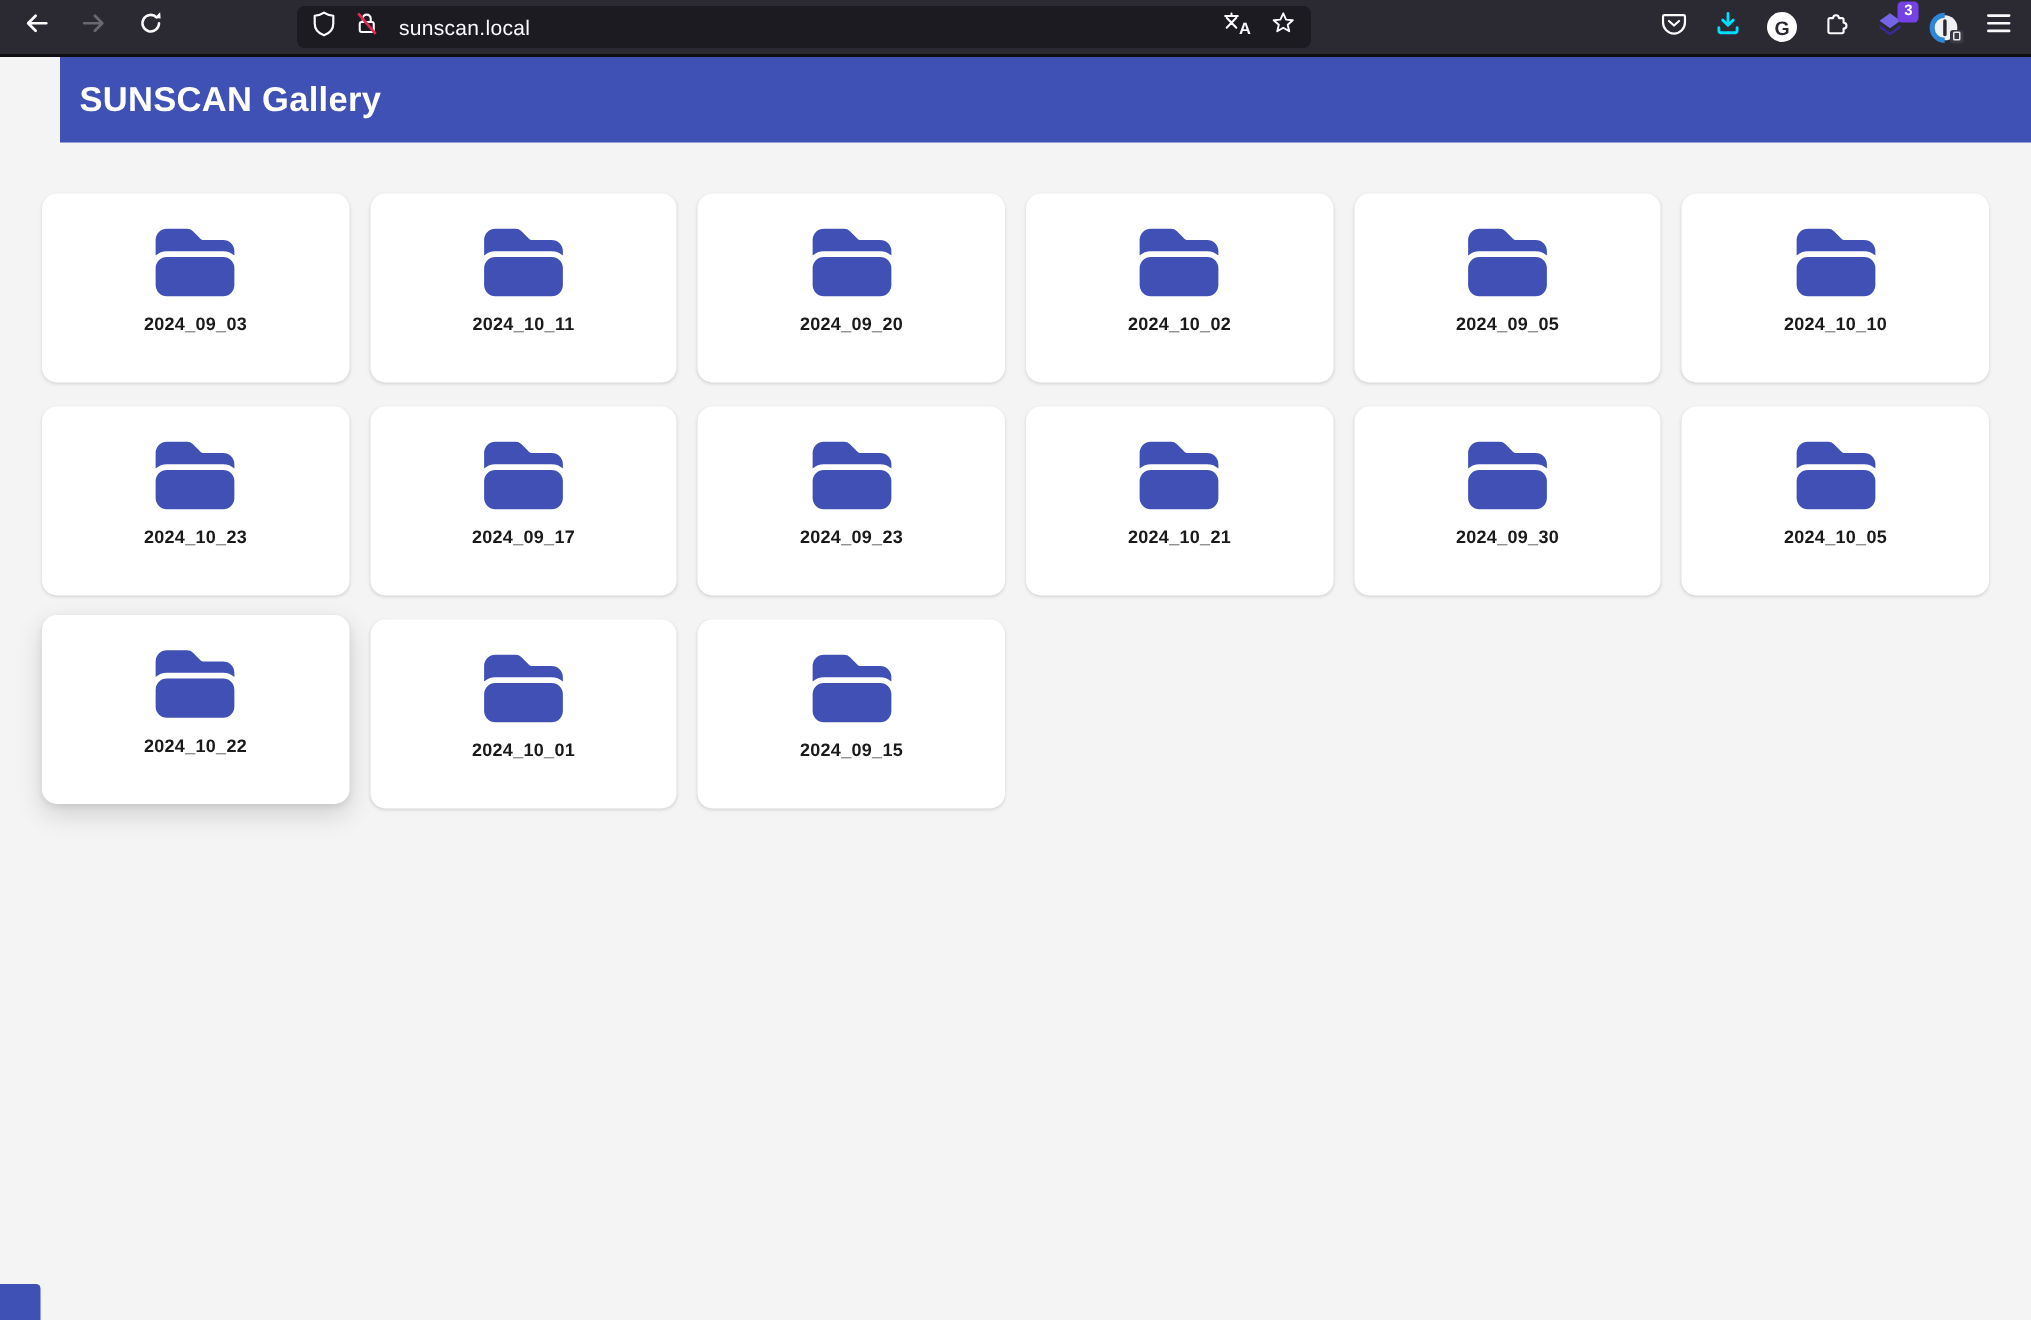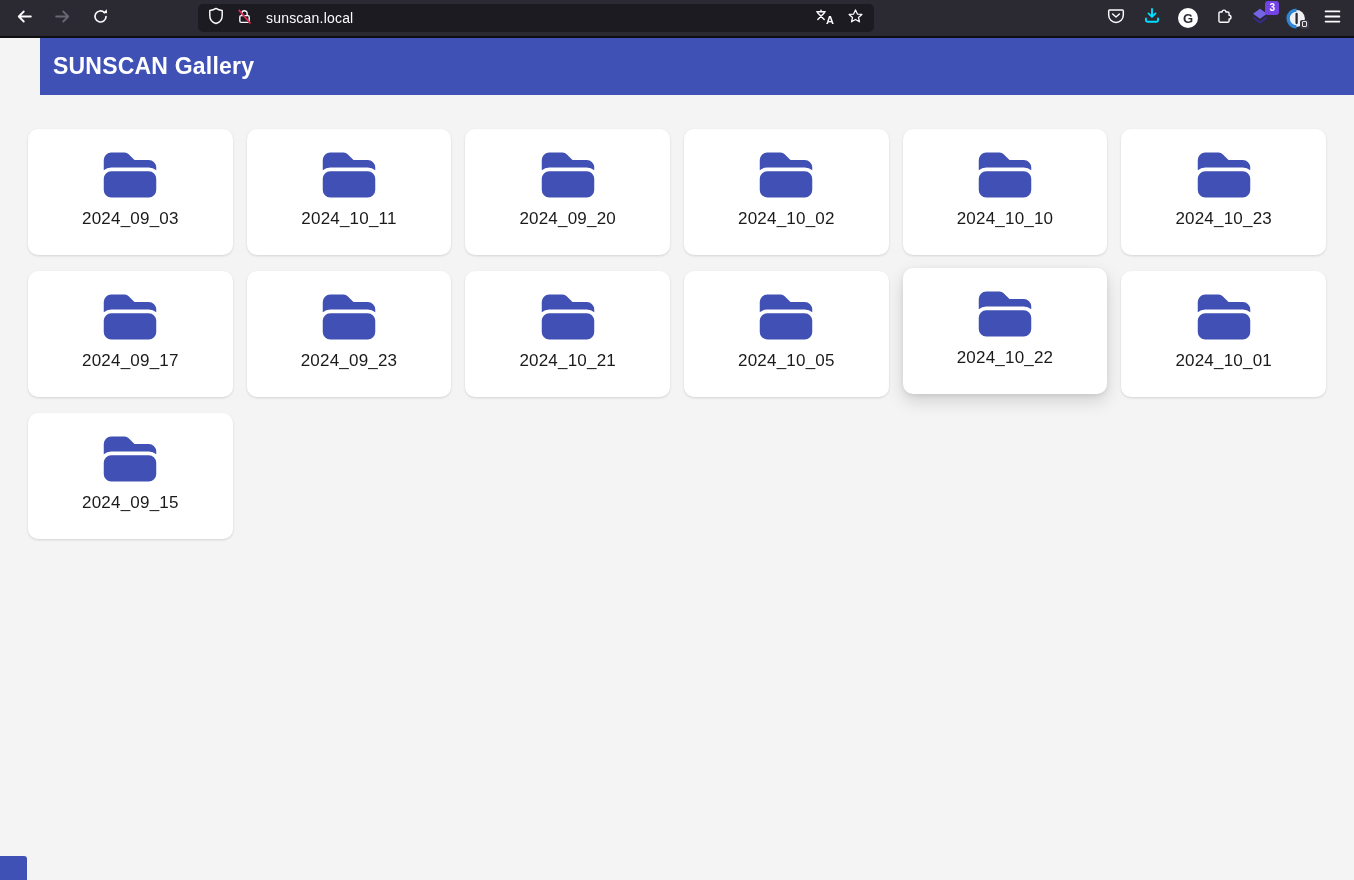--- a/index.html
+++ b/index.html
@@ -59,21 +59,21 @@
     display:flex; flex-direction:column; align-items:center;
     padding-top:21px;
     box-shadow:0 1px 3px rgba(0,0,0,.09), 0 1px 2px rgba(0,0,0,.05);
   }
   .card.hovered {
     transform:translateY(-3px);
     box-shadow:0 7px 18px rgba(0,0,0,.14), 0 2px 5px rgba(0,0,0,.08);
   }
   .folder-svg { display:block; }
   .card-label {
-    margin-top:9px; font-size:17px; font-weight:normal; color:#1a1a1a; letter-spacing:.2px;
+    margin-top:9px; font-size:12px; font-weight:bold; color:#1a1a1a; letter-spacing:.2px;
   }
 
   
   .status-popup {
     position:absolute; left:0; bottom:0; width:27px; height:24px;
     background:#3f51b5; border-top-right-radius:3px;
   }
 </style>
 </head>
 <body>
@@ -231,20 +231,28 @@
       </svg>
     </span>
     <span class="card-label">2024_10_02</span>
   </div>
     <div class="card">
     <span>
       <svg class="folder-svg" width="62" height="50" viewBox="0 2 24 20" fill="#4150b4">
         <path d="M19.5 21a3 3 0 0 0 3-3v-4.5a3 3 0 0 0-3-3h-15a3 3 0 0 0-3 3V18a3 3 0 0 0 3 3h15ZM1.5 10.146V6a3 3 0 0 1 3-3h5.379a2.25 2.25 0 0 1 1.59.659l2.122 2.121c.14.141.331.22.53.22H19.5a3 3 0 0 1 3 3v1.146A4.483 4.483 0 0 0 19.5 9h-15a4.483 4.483 0 0 0-3 1.146Z"></path>
       </svg>
     </span>
+    <span class="card-label">2024_09_05</span>
+  </div>
+    <div class="card">
+    <span>
+      <svg class="folder-svg" width="62" height="50" viewBox="0 2 24 20" fill="#4150b4">
+        <path d="M19.5 21a3 3 0 0 0 3-3v-4.5a3 3 0 0 0-3-3h-15a3 3 0 0 0-3 3V18a3 3 0 0 0 3 3h15ZM1.5 10.146V6a3 3 0 0 1 3-3h5.379a2.25 2.25 0 0 1 1.59.659l2.122 2.121c.14.141.331.22.53.22H19.5a3 3 0 0 1 3 3v1.146A4.483 4.483 0 0 0 19.5 9h-15a4.483 4.483 0 0 0-3 1.146Z"></path>
+      </svg>
+    </span>
     <span class="card-label">2024_10_10</span>
   </div>
     <div class="card">
     <span>
       <svg class="folder-svg" width="62" height="50" viewBox="0 2 24 20" fill="#4150b4">
         <path d="M19.5 21a3 3 0 0 0 3-3v-4.5a3 3 0 0 0-3-3h-15a3 3 0 0 0-3 3V18a3 3 0 0 0 3 3h15ZM1.5 10.146V6a3 3 0 0 1 3-3h5.379a2.25 2.25 0 0 1 1.59.659l2.122 2.121c.14.141.331.22.53.22H19.5a3 3 0 0 1 3 3v1.146A4.483 4.483 0 0 0 19.5 9h-15a4.483 4.483 0 0 0-3 1.146Z"></path>
       </svg>
     </span>
     <span class="card-label">2024_10_23</span>
   </div>
@@ -271,20 +279,28 @@
       </svg>
     </span>
     <span class="card-label">2024_10_21</span>
   </div>
     <div class="card">
     <span>
       <svg class="folder-svg" width="62" height="50" viewBox="0 2 24 20" fill="#4150b4">
         <path d="M19.5 21a3 3 0 0 0 3-3v-4.5a3 3 0 0 0-3-3h-15a3 3 0 0 0-3 3V18a3 3 0 0 0 3 3h15ZM1.5 10.146V6a3 3 0 0 1 3-3h5.379a2.25 2.25 0 0 1 1.59.659l2.122 2.121c.14.141.331.22.53.22H19.5a3 3 0 0 1 3 3v1.146A4.483 4.483 0 0 0 19.5 9h-15a4.483 4.483 0 0 0-3 1.146Z"></path>
       </svg>
     </span>
+    <span class="card-label">2024_09_30</span>
+  </div>
+    <div class="card">
+    <span>
+      <svg class="folder-svg" width="62" height="50" viewBox="0 2 24 20" fill="#4150b4">
+        <path d="M19.5 21a3 3 0 0 0 3-3v-4.5a3 3 0 0 0-3-3h-15a3 3 0 0 0-3 3V18a3 3 0 0 0 3 3h15ZM1.5 10.146V6a3 3 0 0 1 3-3h5.379a2.25 2.25 0 0 1 1.59.659l2.122 2.121c.14.141.331.22.53.22H19.5a3 3 0 0 1 3 3v1.146A4.483 4.483 0 0 0 19.5 9h-15a4.483 4.483 0 0 0-3 1.146Z"></path>
+      </svg>
+    </span>
     <span class="card-label">2024_10_05</span>
   </div>
     <div class="card hovered">
     <span>
       <svg class="folder-svg" width="62" height="50" viewBox="0 2 24 20" fill="#4150b4">
         <path d="M19.5 21a3 3 0 0 0 3-3v-4.5a3 3 0 0 0-3-3h-15a3 3 0 0 0-3 3V18a3 3 0 0 0 3 3h15ZM1.5 10.146V6a3 3 0 0 1 3-3h5.379a2.25 2.25 0 0 1 1.59.659l2.122 2.121c.14.141.331.22.53.22H19.5a3 3 0 0 1 3 3v1.146A4.483 4.483 0 0 0 19.5 9h-15a4.483 4.483 0 0 0-3 1.146Z"></path>
       </svg>
     </span>
     <span class="card-label">2024_10_22</span>
   </div>

